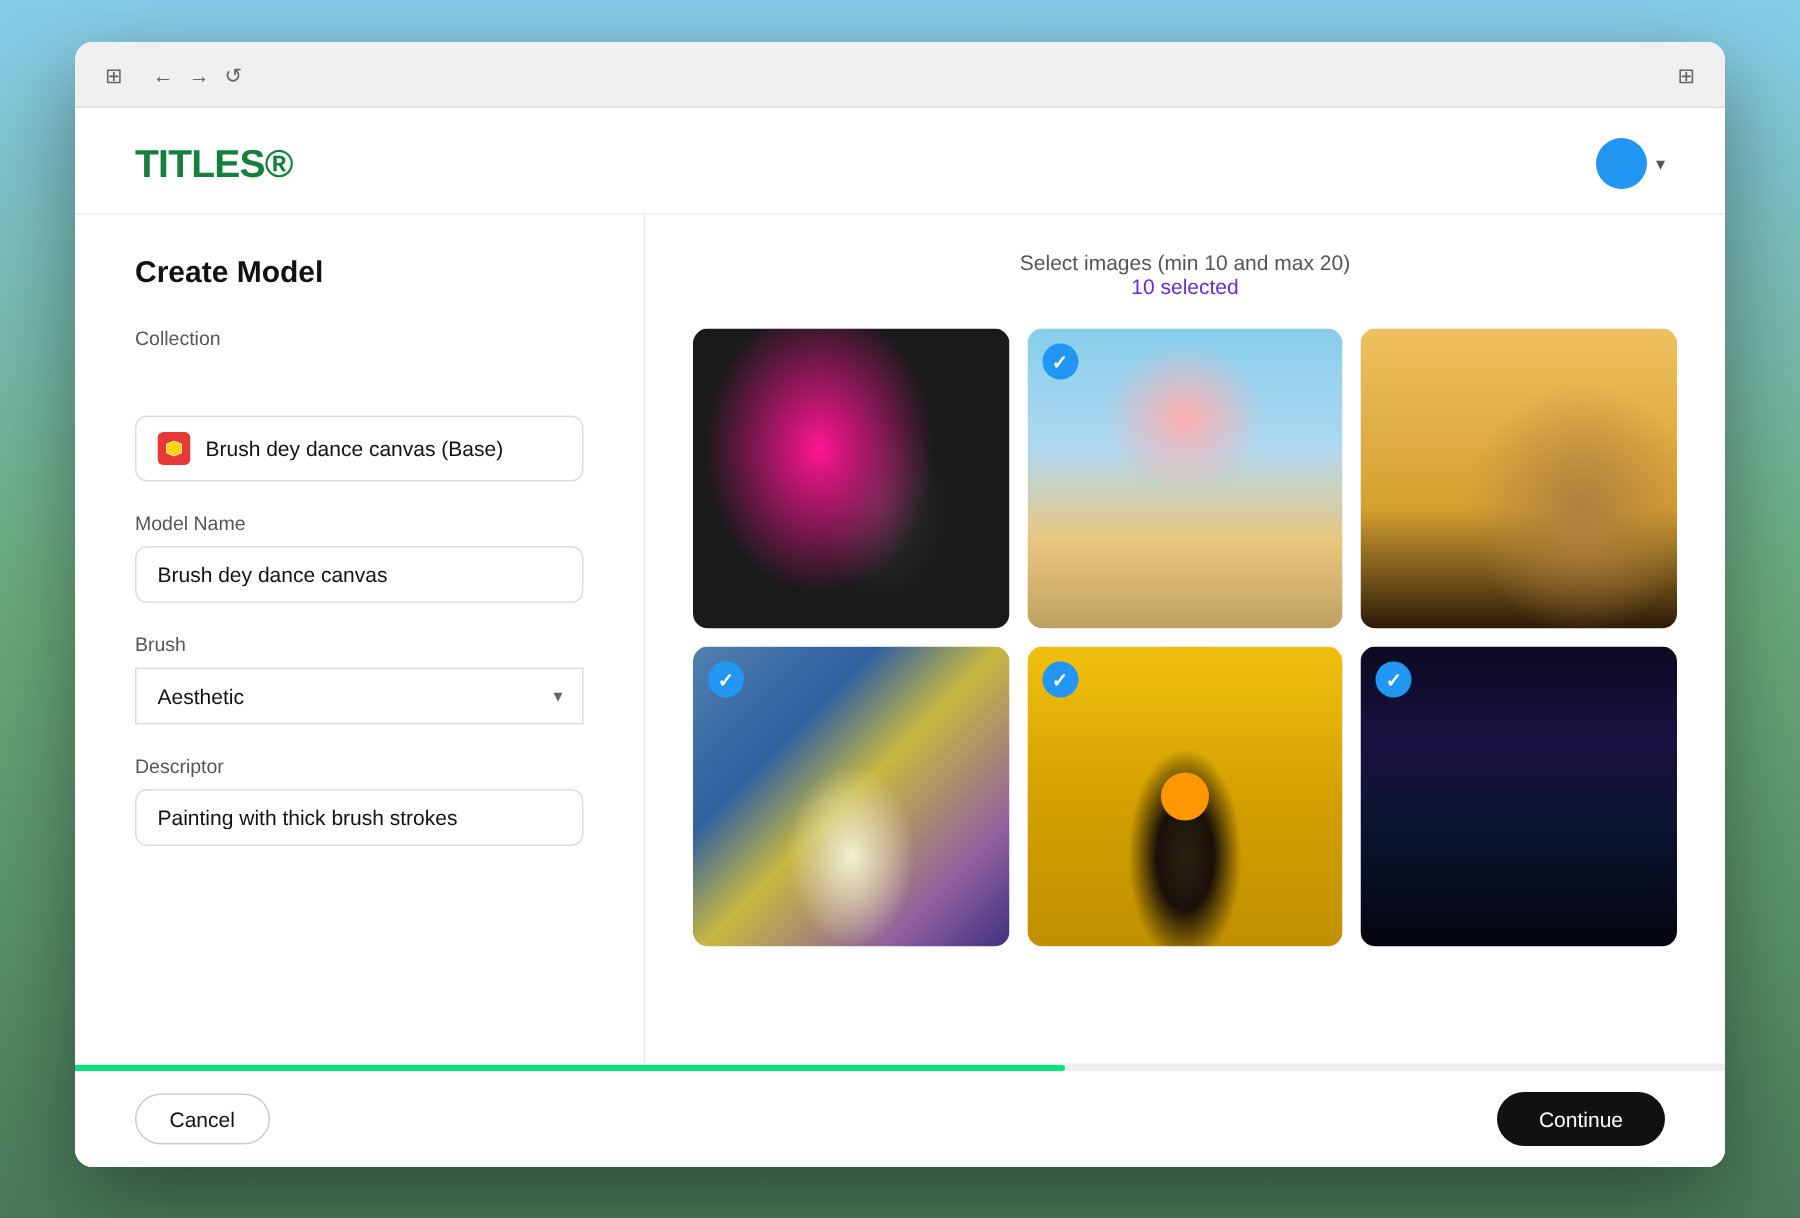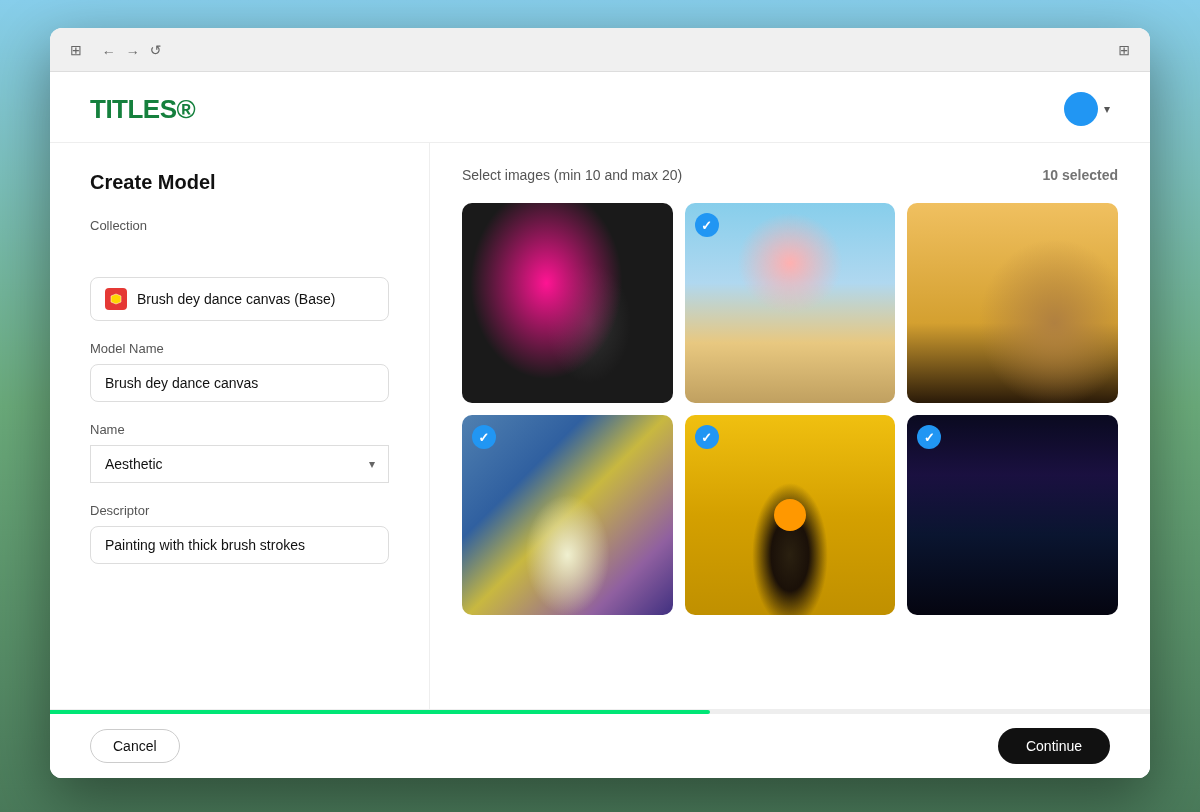--- a/index.html
+++ b/index.html
@@ -206,31 +206,32 @@
       flex: 1;
       padding: 24px 32px;
       overflow-y: auto;
     }
 
     .right-panel-header {
       display: flex;
       align-items: center;
       justify-content: space-between;
       margin-bottom: 20px;
+      flex-direction: column;
     }
 
     .select-images-label {
       font-size: 14px;
       color: #555;
     }
 
     .selected-count {
       font-size: 14px;
-      color: #737373;
-      font-weight: 700;
+      color: #6d28d9;
+      font-weight: 400;
     }
 
     .image-grid {
       display: grid;
       grid-template-columns: repeat(3, 1fr);
       gap: 12px;
     }
 
     .image-card {
       position: relative;
@@ -405,21 +406,21 @@
           </div>
         </div>
 
         <div class="form-group">
           <label class="form-label">Model Name</label>
           <input class="form-input" type="text" value="Brush dey dance canvas" style="">
         </div>
 
 
         <div class="form-group">
-          <label class="form-label">Name</label>
+          <label class="form-label">Brush</label>
           <div class="select-wrapper">
             <select class="form-select">
               <option>Aesthetic</option>
               <option>Style</option>
               <option>Character</option>
               <option>Object</option>
             </select>
             <span class="select-arrow">▾</span>
           </div>
         </div>

